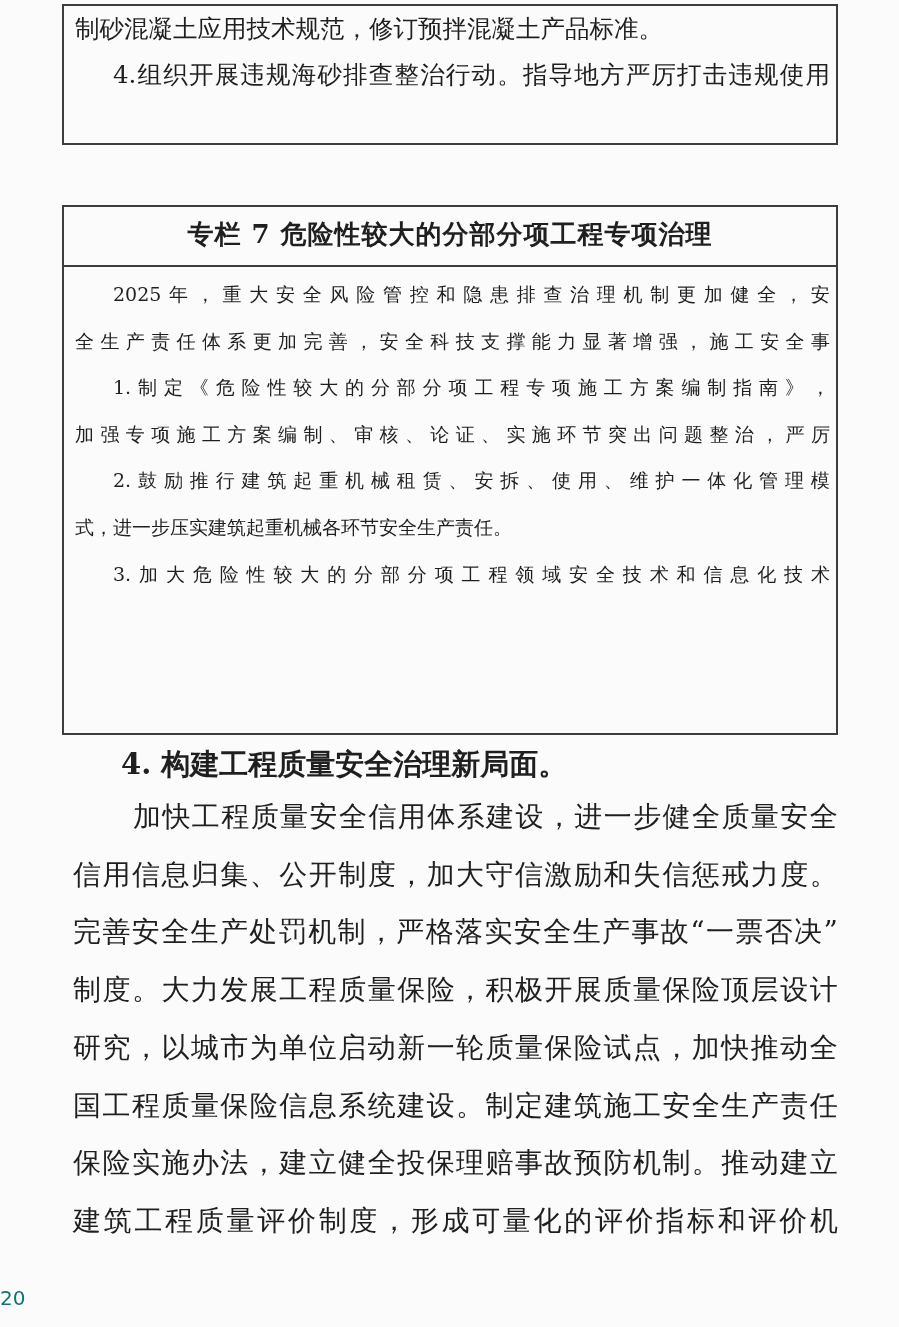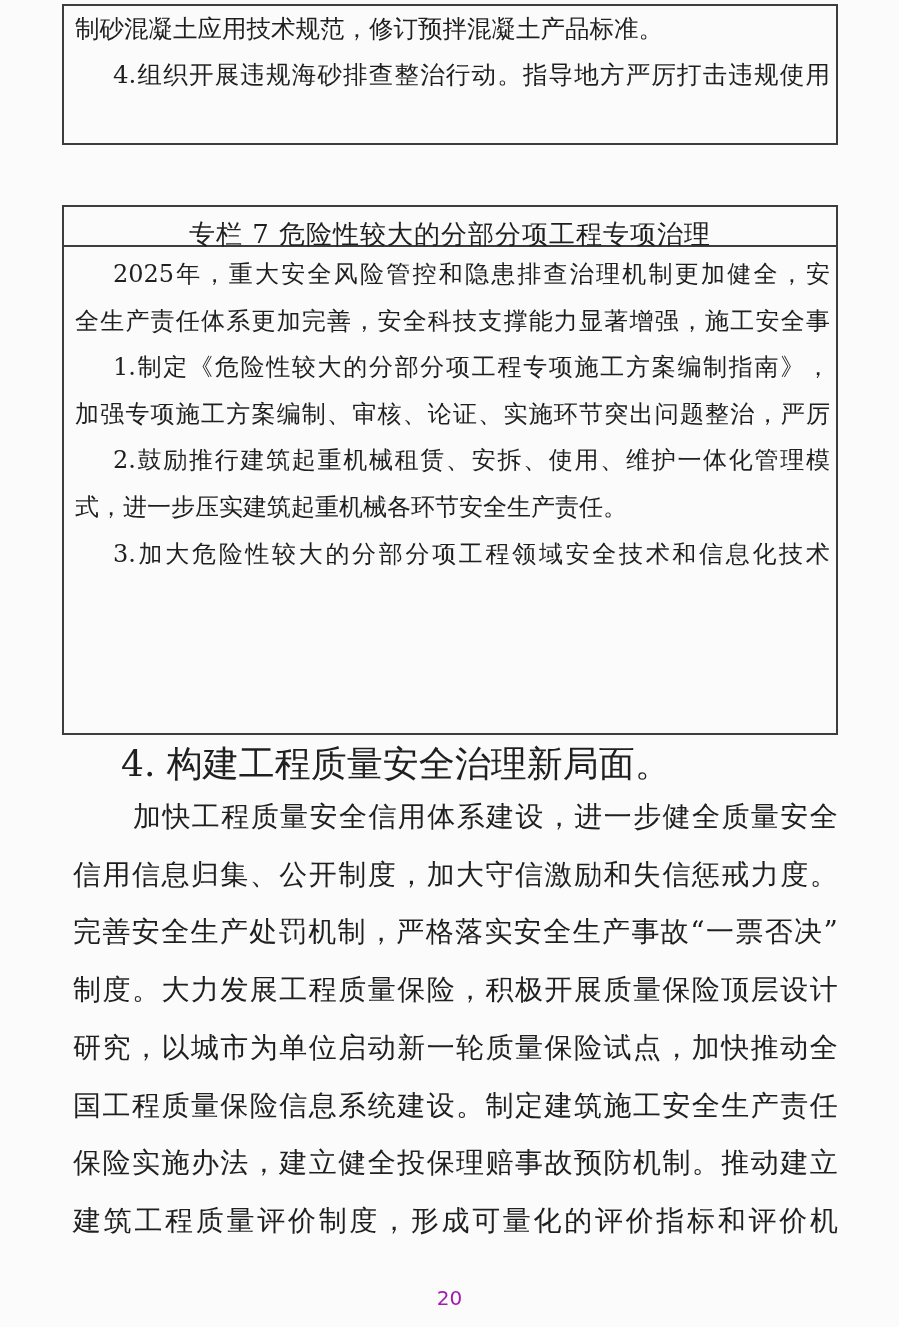--- a/index.html
+++ b/index.html
@@ -22,50 +22,50 @@
     position:absolute;
     left:62px;width:776px;
     border:2px solid var(--border);
     background:var(--bg);
   }
   .box1{top:4px;height:141px;}
   .box1 .box-body{padding:0 6px 8px 11px;}
   .box1 .line{font-size:24.5px;line-height:46px;}
   .box2{top:205px;height:530px;}
   .box-title{
-    height:40px;line-height:54px;
+    height:60px;line-height:54px;
     text-align:center;
-    font-weight:normal;font-size:26px;
+    font-weight:bold;font-size:26px;
     border-bottom:2px solid var(--border);
     letter-spacing:1px;
   }
   .box2 .box-body{padding:4px 6px 0 11px;}
-  .box2 .line{font-size:24px;line-height:46.6px;align-items:flex-end;}
+  .box2 .line{font-size:19px;line-height:46.6px;align-items:flex-end;}
   .main-text{
     position:absolute;
     left:73px;top:740px;width:765px;
   }
   .heading{
-    font-size:36px;font-weight:normal;
+    font-size:29px;font-weight:bold;
     line-height:48px;
     padding-left:48px;
   }
   .para-lines .line{font-size:28px;line-height:57.7px;}
   
   .box .line.indent{padding-left:38px;}
   .para-lines .line.indent{padding-left:60px;}
   
   .line.just{display:flex;justify-content:space-between;}
   .line.just span{display:inline-block;white-space:pre;}
   .page-number{
     position:absolute;
     left:0;right:0;top:1286px;
-    text-align:center;
+    text-align:left;
     font-family:"DejaVu Sans","Liberation Sans",sans-serif;
-    font-size:20px;color:#a21caf;
+    font-size:20px;color:#0f766e;
   }
 </style>
 </head>
 <body>
 
 <div class="page">
 
   <section class="box box1">
     <div class="box-body">
         <div class="line">制砂混凝土应用技术规范，修订预拌混凝土产品标准。</div>

